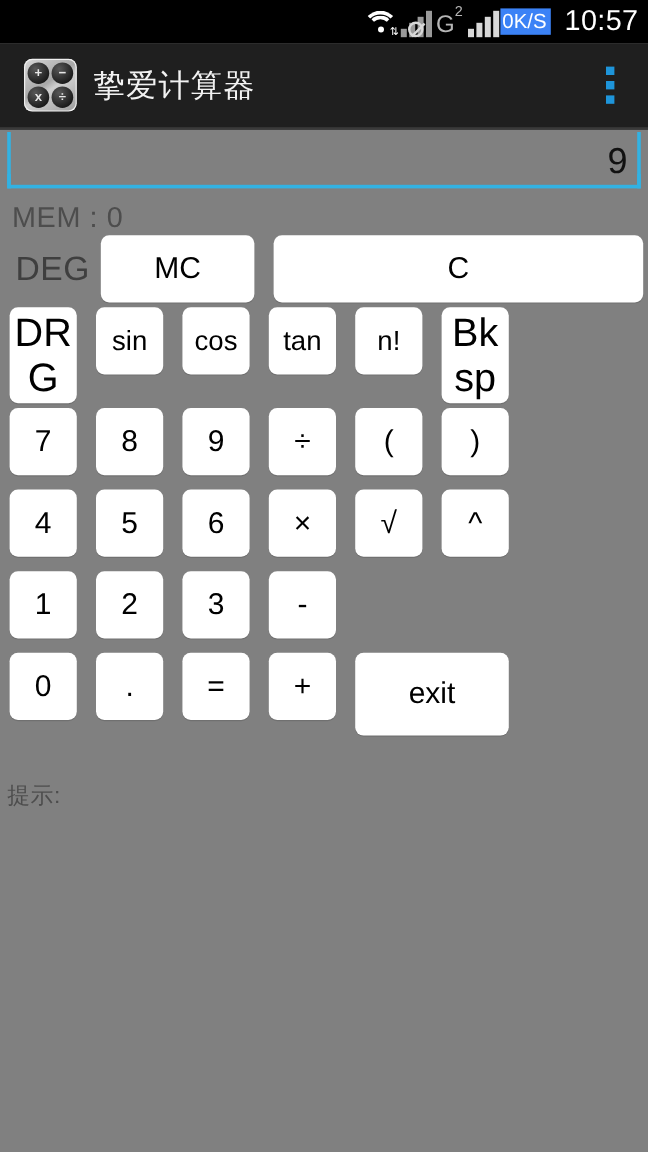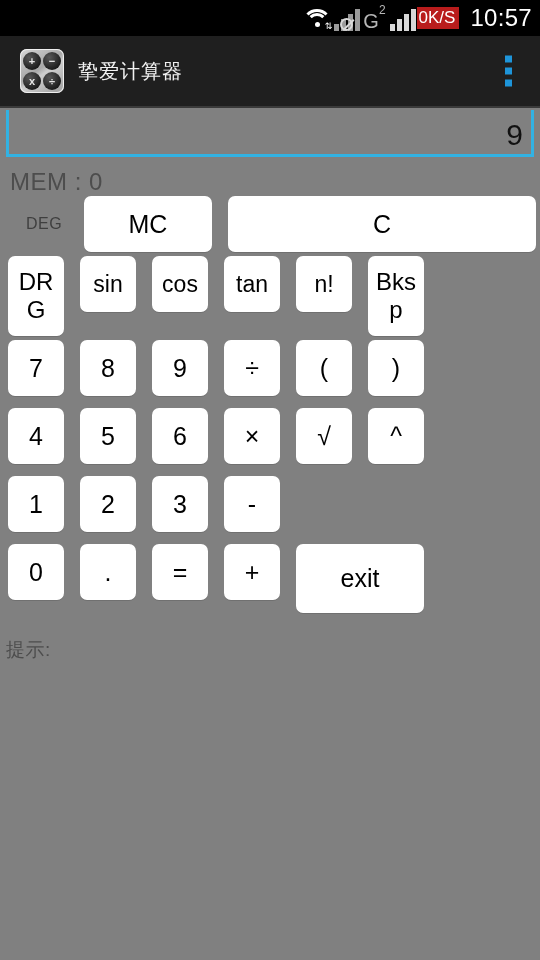--- a/index.html
+++ b/index.html
@@ -101,21 +101,21 @@
     color: #b6b6b6;
     font-size: 20px;
     line-height: 20px;
     letter-spacing: 0;
     position: relative;
     padding-right: 1px;
   }
   .gnet sup { font-size: 12px; top: -6px; position: relative; }
 
   .netspeed {
-    background: #b91c1c;
+    background: #3b82f6;
     color: #ffffff;
     font-size: 17px;
     line-height: 20px;
     padding: 1px 4px 1px 2px;
     margin-left: -2px;
     white-space: nowrap;
   }
   .clock {
     color: #ffffff;
     font-size: 24px;
@@ -155,21 +155,21 @@
     color: #e6e6e6;
     font-size: 11px;
     font-weight: bold;
     display: flex;
     align-items: center;
     justify-content: center;
     line-height: 1;
   }
   .app-title {
     color: #f2f2f2;
-    font-size: 20px;
+    font-size: 26px;
     margin-left: 14px;
     font-weight: normal;
     letter-spacing: 1px;
   }
   .overflow-menu {
     position: absolute;
     right: 22px;
     top: 50%;
     transform: translateY(-50%);
     display: flex;
@@ -256,44 +256,44 @@
     padding: 0 2px;
     cursor: pointer;
     box-shadow: 0 1px 0 rgba(0,0,0,0.12);
     overflow: hidden;
     word-break: break-all;
   }
 
   
   .deg-label {
     width: 72px;
-    font-size: 16px;
+    font-size: 28px;
     color: #3f3f3f;
     display: flex;
     align-items: center;
     justify-content: center;
     height: 56px;
     letter-spacing: 0.5px;
   }
   .btn-mc { width: 128px; height: 56px; margin-left: 4px; }
   .btn-c  { width: 308px; height: 56px; margin-left: 16px; }
 
   
-  .btn-fn   { width: 56px; height: 80px; font-size: 24px; }
+  .btn-fn   { width: 56px; height: 80px; font-size: 33px; }
   .btn-fn-s { width: 56px; height: 56px; font-size: 23px; }
 
   
   .btn-key { width: 56px; height: 56px; }
   .btn-exit { width: 128px; height: 69px; font-size: 25px; }
 
   .gap { width: 16px; }
 
   .hint {
     position: absolute;
-    top: 637px; left: 6px;
+    top: 650px; left: 6px;
     font-size: 19px;
     color: #4d4d4d;
     letter-spacing: 0.5px;
   }
 </style>
 </head>
 <body>
 
 <div class="status-bar">
   <div class="status-icons">

